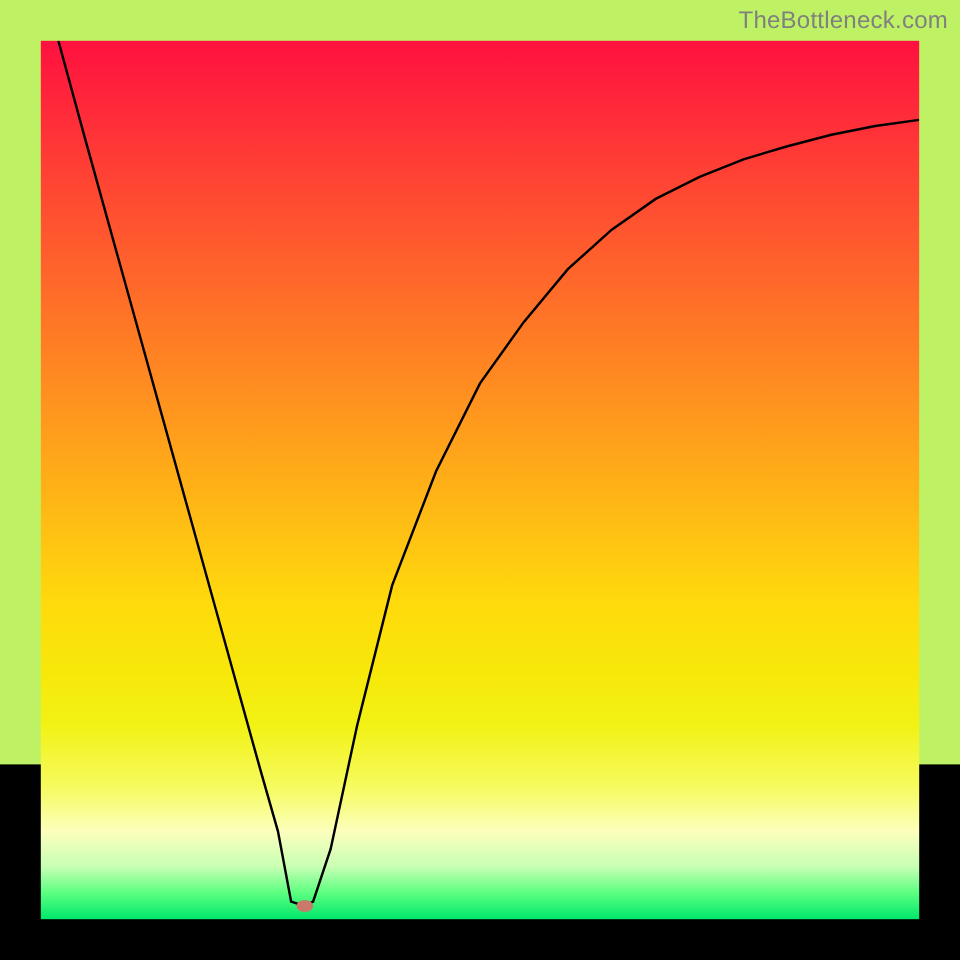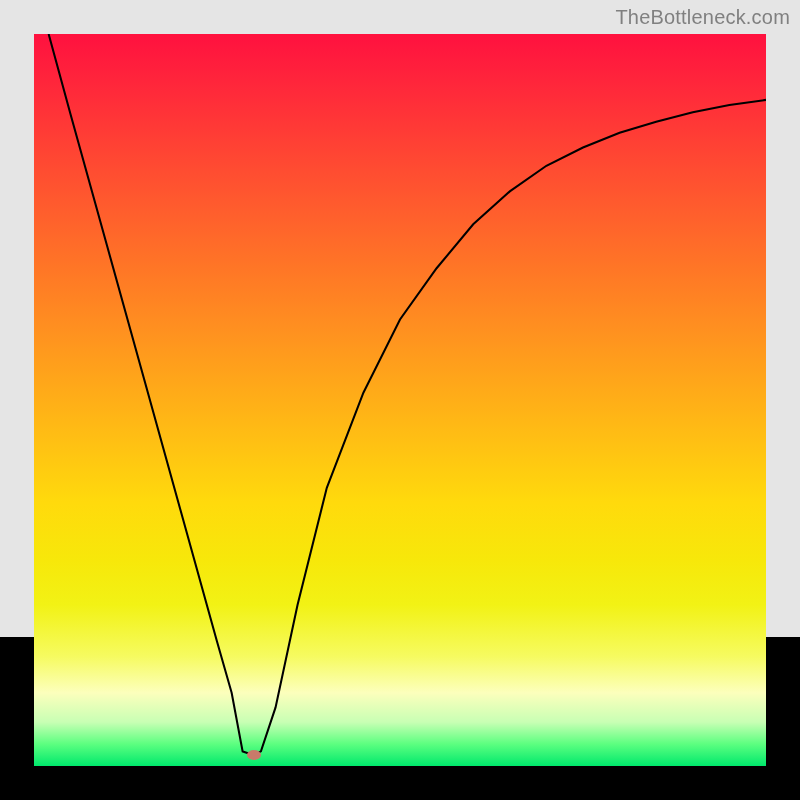--- a/index.html
+++ b/index.html
@@ -8,21 +8,21 @@
     width: 800px;
     height: 800px;
     overflow: hidden;
     background: #000;
     font-family: Arial, Helvetica, sans-serif;
   }
   .frame {
     position: relative;
     width: 800px;
     height: 637px;
-    background: #e5e5e5;
+    background: #bef264;
   }
   .plot {
     position: absolute;
     left: 34px;
     top: 34px;
     width: 732px;
     height: 732px;
     
     background: linear-gradient(to bottom,
       #ff113f 0%,

